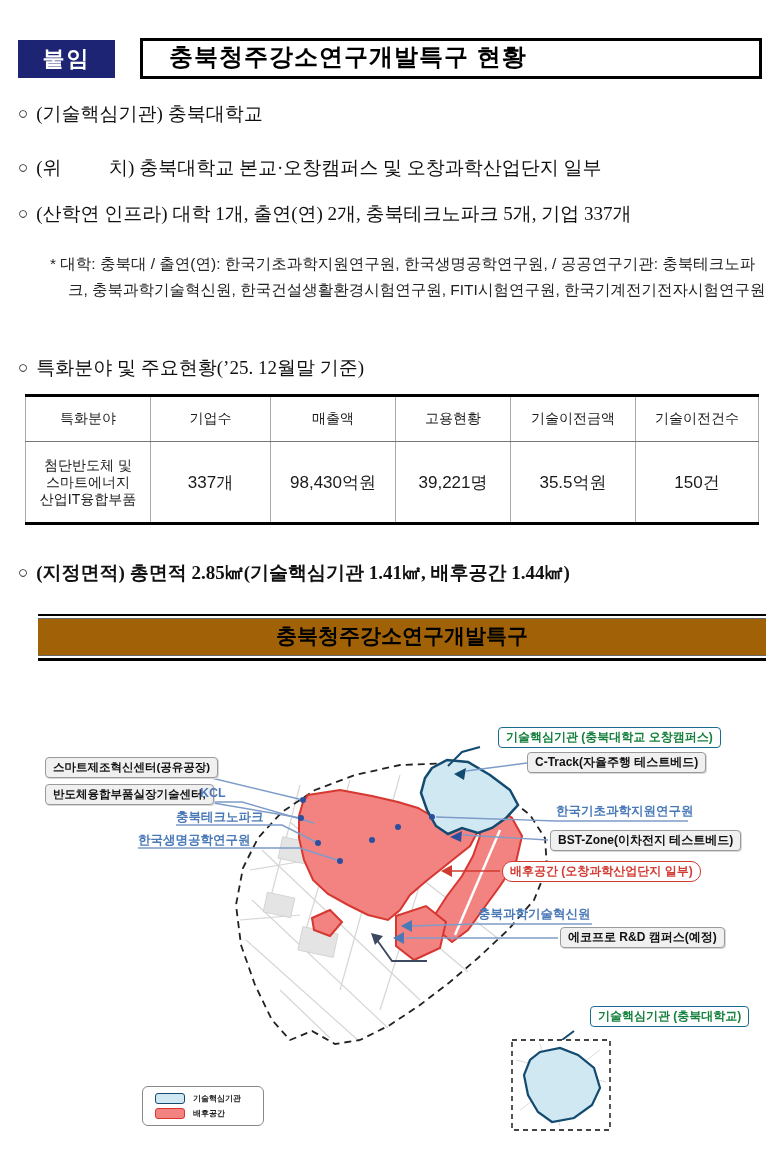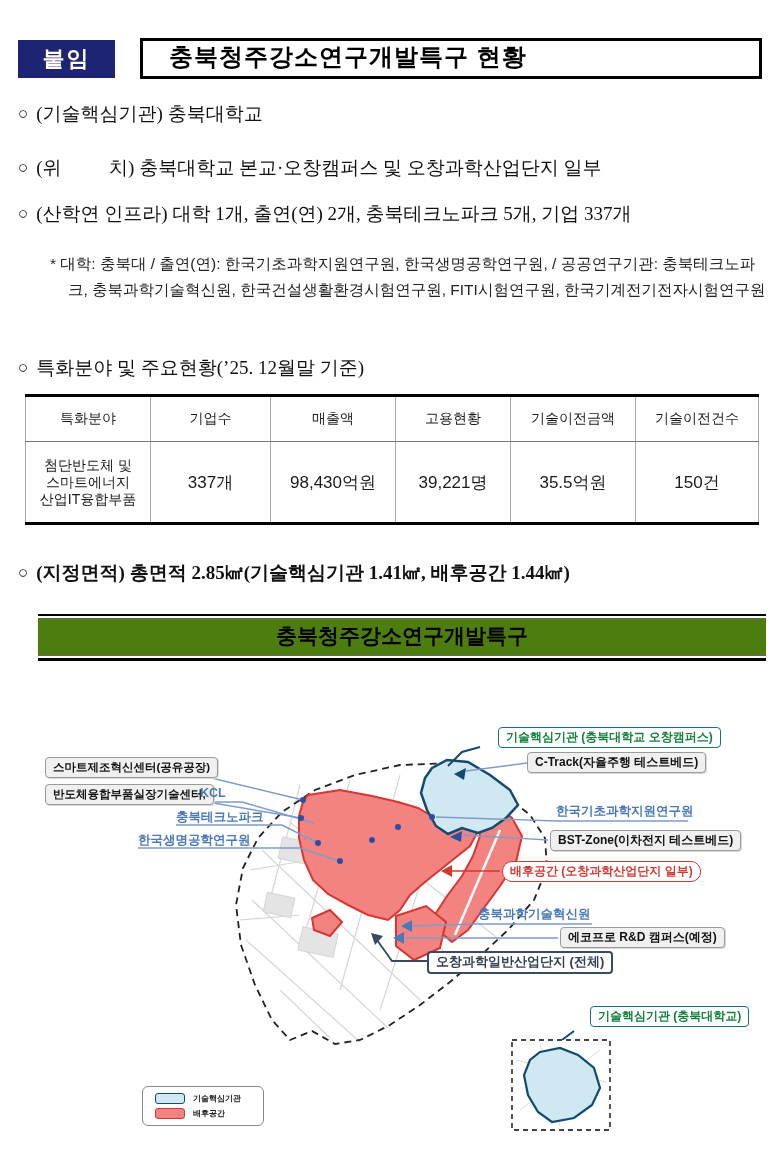--- a/index.html
+++ b/index.html
@@ -22,21 +22,21 @@
   
   .tbl{position:absolute;left:25px;top:394px;width:733px;border-collapse:collapse;table-layout:fixed;
        border-top:3px solid #000;border-bottom:3px solid #000;}
   .tbl th,.tbl td{border-left:1px solid #aaa;border-right:1px solid #aaa;text-align:center;color:#1a1a1a;}
   .tbl th{font-weight:normal;font-size:14px;height:42px;border-bottom:1.5px solid #777;}
   .tbl td{font-size:17px;height:78px;}
   .tbl td.first{font-size:14px;line-height:17px;white-space:pre-line;}
   
   .secbar{position:absolute;left:38px;top:614px;width:728px;border-top:2px solid #000;
           border-bottom:3px solid #000;padding:2px 0;box-sizing:border-box;}
-  .secbar .in{border-top:1px solid #666;border-bottom:1px solid #666;background:#4d7c0f;text-align:center;
+  .secbar .in{border-top:1px solid #666;border-bottom:1px solid #666;background:#a16207;text-align:center;
               font-weight:bold;font-size:21px;color:#000;padding:3px 0 5px;}
   
   .lblbox{position:absolute;font-weight:bold;font-size:12px;padding:2px 7px 3px;border-radius:4px;
           white-space:nowrap;line-height:14px;}
   .g{background:#f0f0f0;border:1.5px solid #9a9a9a;color:#111;box-shadow:1px 1px 0 #d8d8d8;}
   .b{background:#fff;border:1.6px solid #1b6b8f;color:#15803d;margin-left:28px;}
   .r{background:#fff;border:1.6px solid #cf3a31;color:#d33b33;border-radius:10px;}
   .n{background:#fff;border:2px solid #3c4961;color:#333f55;font-size:13px;}
   .btxt{position:absolute;font-weight:bold;font-size:12.5px;color:#4a79b8;white-space:nowrap;}
   .mapsvg{position:absolute;left:0;top:690px;}
@@ -207,21 +207,20 @@
   <div class="lblbox g" style="left:45px;top:757px;font-size:11.5px">스마트제조혁신센터(공유공장)</div>
   <div class="lblbox g" style="left:45px;top:784px;font-size:11.5px">반도체융합부품실장기술센터,</div>
   <div class="btxt" style="left:200px;top:786px">KCL</div>
   <div class="btxt" style="left:176px;top:809px">충북테크노파크</div>
   <div class="btxt" style="left:138px;top:832px">한국생명공학연구원</div>
   <div class="btxt" style="left:556px;top:803px">한국기초과학지원연구원</div>
   <div class="lblbox g" style="left:550px;top:830px">BST-Zone(이차전지 테스트베드)</div>
   <div class="lblbox r" style="left:502px;top:861px">배후공간 (오창과학산업단지 일부)</div>
   <div class="btxt" style="left:478px;top:906px">충북과학기술혁신원</div>
   <div class="lblbox g" style="left:560px;top:927px">에코프로 R&amp;D 캠퍼스(예정)</div>
-  <div class="lblbox n" style="left:427px;top:951px">오창과학일반산업단지 (전체)</div>
   <div class="lblbox b" style="left:562px;top:1006px">기술핵심기관 (충북대학교)</div>
 
   <div class="legend">
     <div class="legrow">
       <div class="sw sw1"></div>
       <span>기술핵심기관</span>
     </div>
     <div class="legrow">
       <div class="sw sw2"></div>
       <span>배후공간</span>

